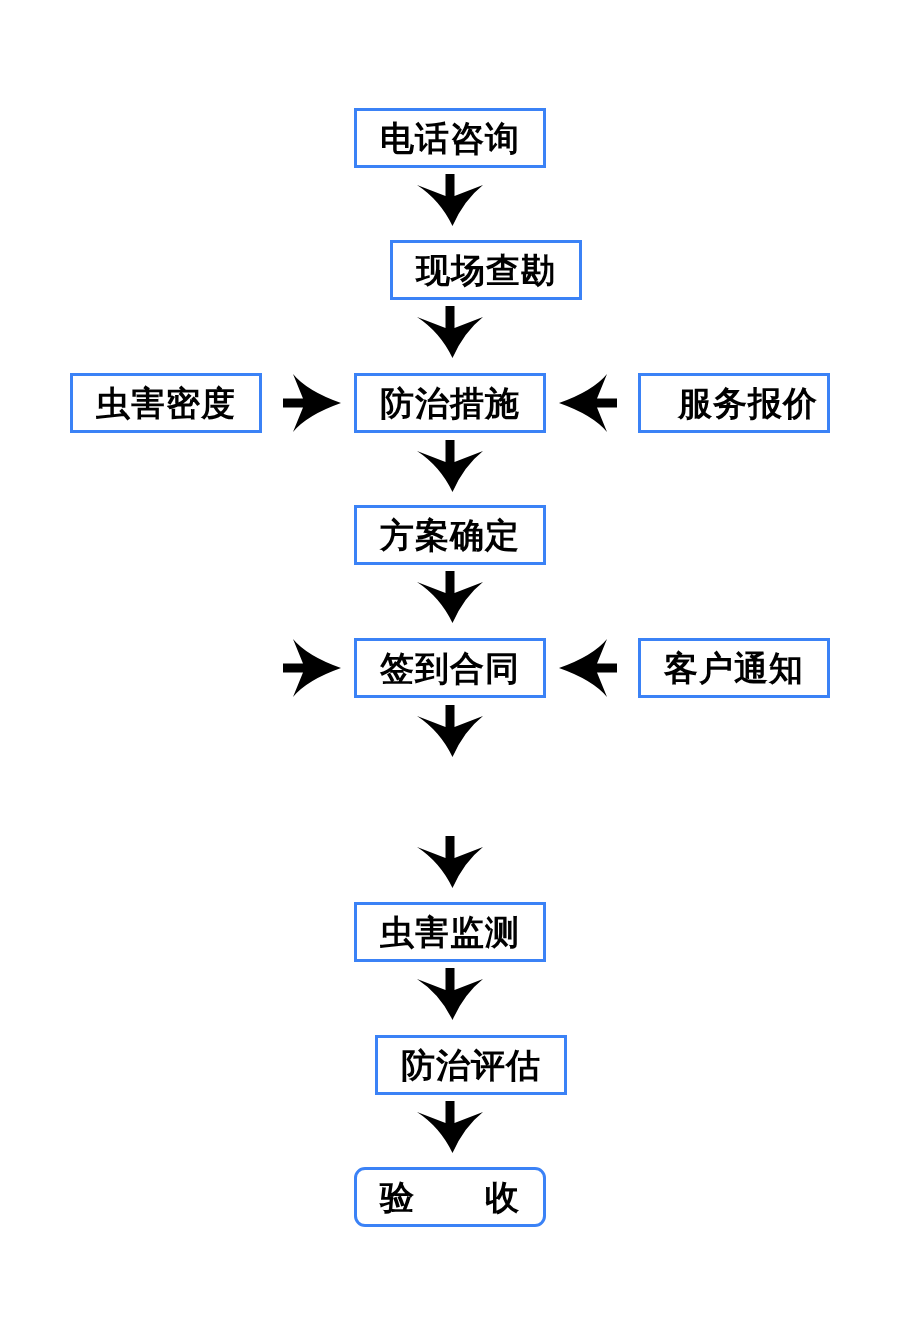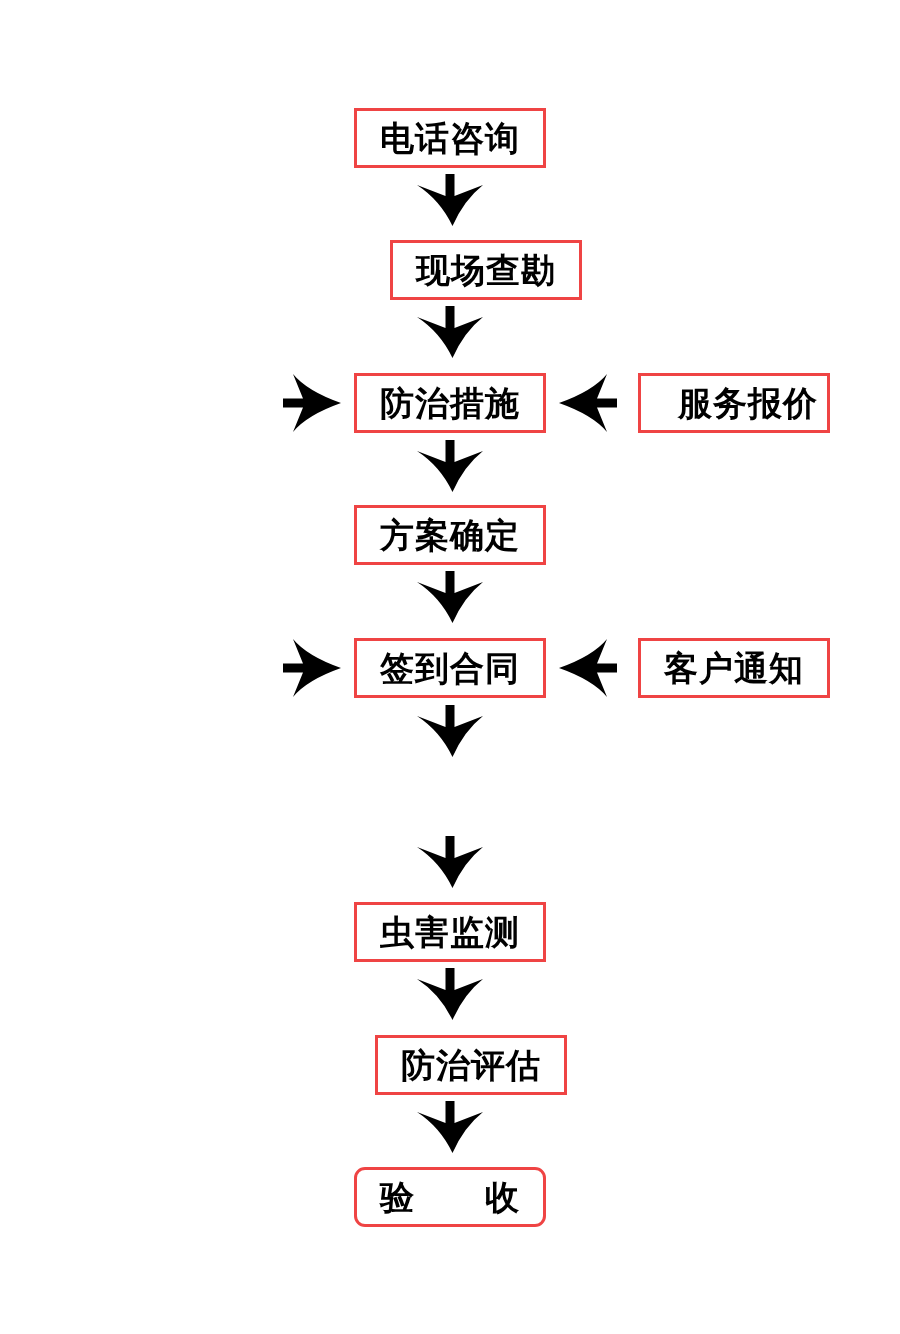--- a/index.html
+++ b/index.html
@@ -19,21 +19,21 @@
     position: relative;
     width: 900px;
     height: 1334px;
     background: #ffffff;
   }
 
   
   .node {
     position: absolute;
     box-sizing: border-box;
-    border: 3px solid #ef4444;
+    border: 3px solid #3b82f6;
     background: #ffffff;
     display: flex;
     align-items: center;
     justify-content: center;
     font-size: 34px;
     font-weight: bold;
     line-height: 1;
     letter-spacing: 1px;
     white-space: pre;
     font-family: "DejaVu Sans", "Liberation Sans", sans-serif;
@@ -98,20 +98,21 @@
   </div>
 
   <div class="node main" style="top:240px;margin-left:36px;">现场查勘</div>
 
   <div class="arrow arrow-down" style="top:306px;">
     <svg viewBox="0 0 66 52" width="66" height="52" aria-hidden="true">
       <path d="M28.5 0 H37.5 V22 L66 11 Q47 26 35.5 52 Q23 26 0 11 L28.5 22 Z" fill="#000000"></path>
     </svg>
   </div>
 
+  <div class="node side-left" style="top:373px;">虫害密度</div>
 
   <div class="arrow arrow-right">
     <svg viewBox="0 0 58 58" width="58" height="58" aria-hidden="true">
       <path d="M0 24.5 V33.5 H20 L10 58 Q24 41 58 29 Q24 17 10 0 L20 24.5 Z" fill="#000000"></path>
     </svg>
   </div>
 
   <div class="node main" style="top:373px;">防治措施</div>
 
   <div class="arrow arrow-left">

